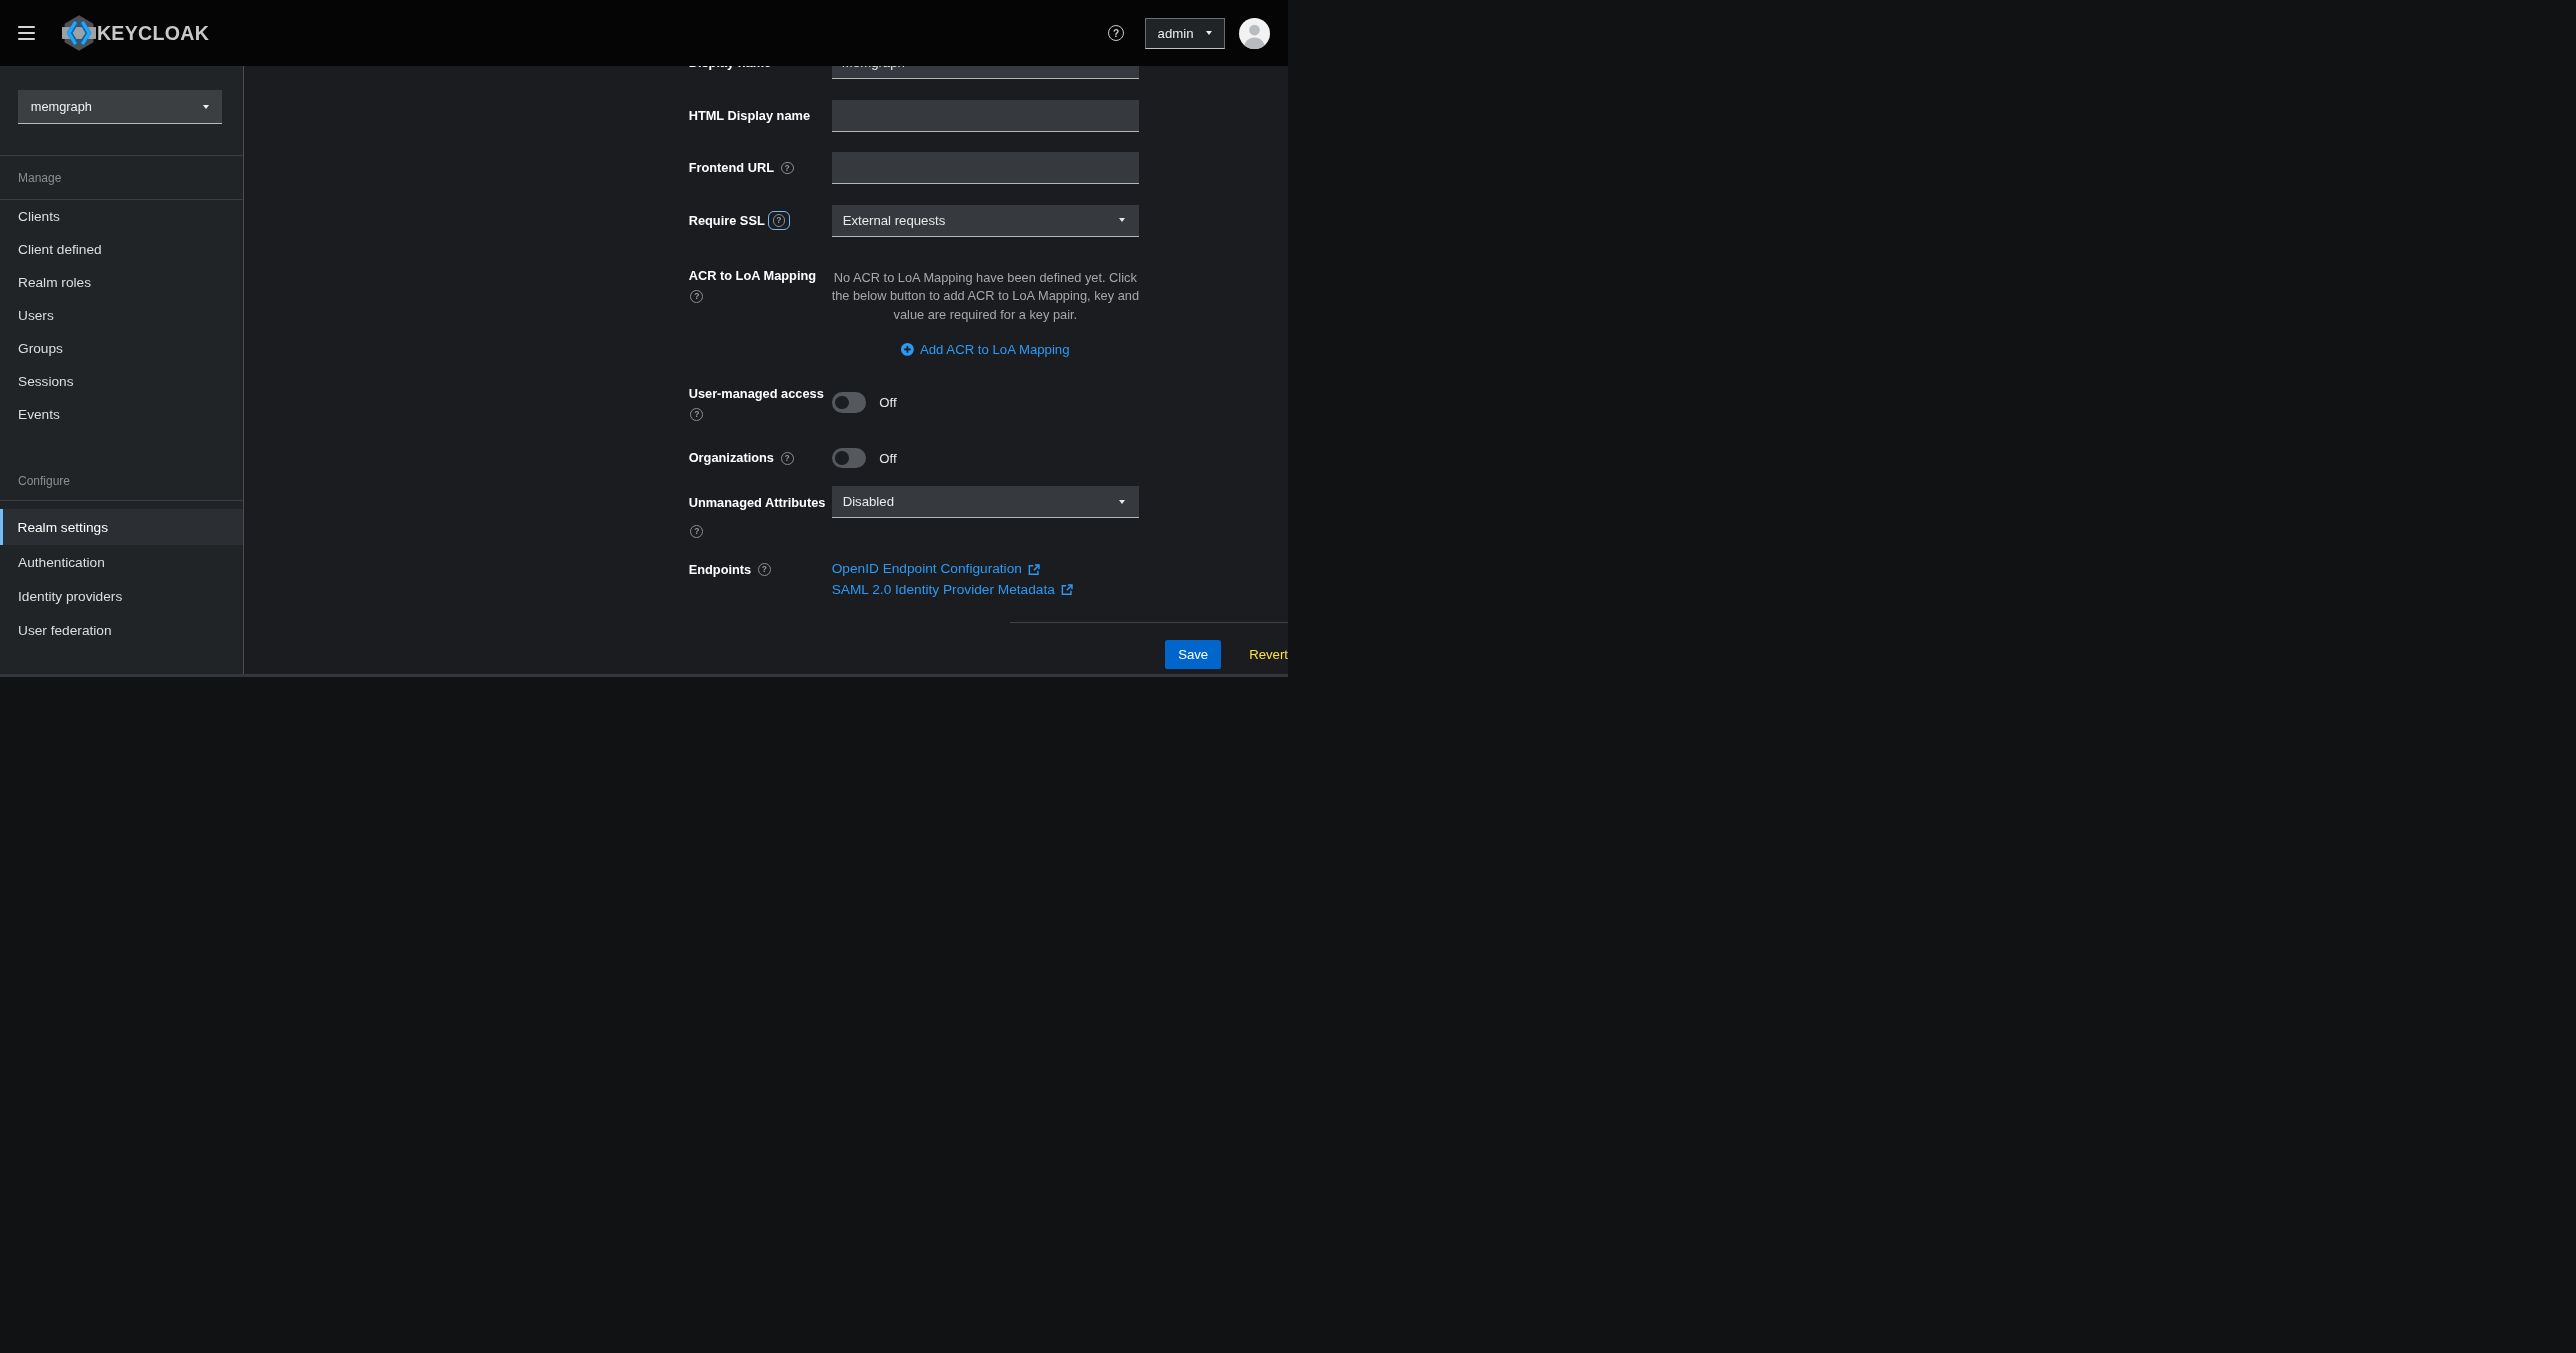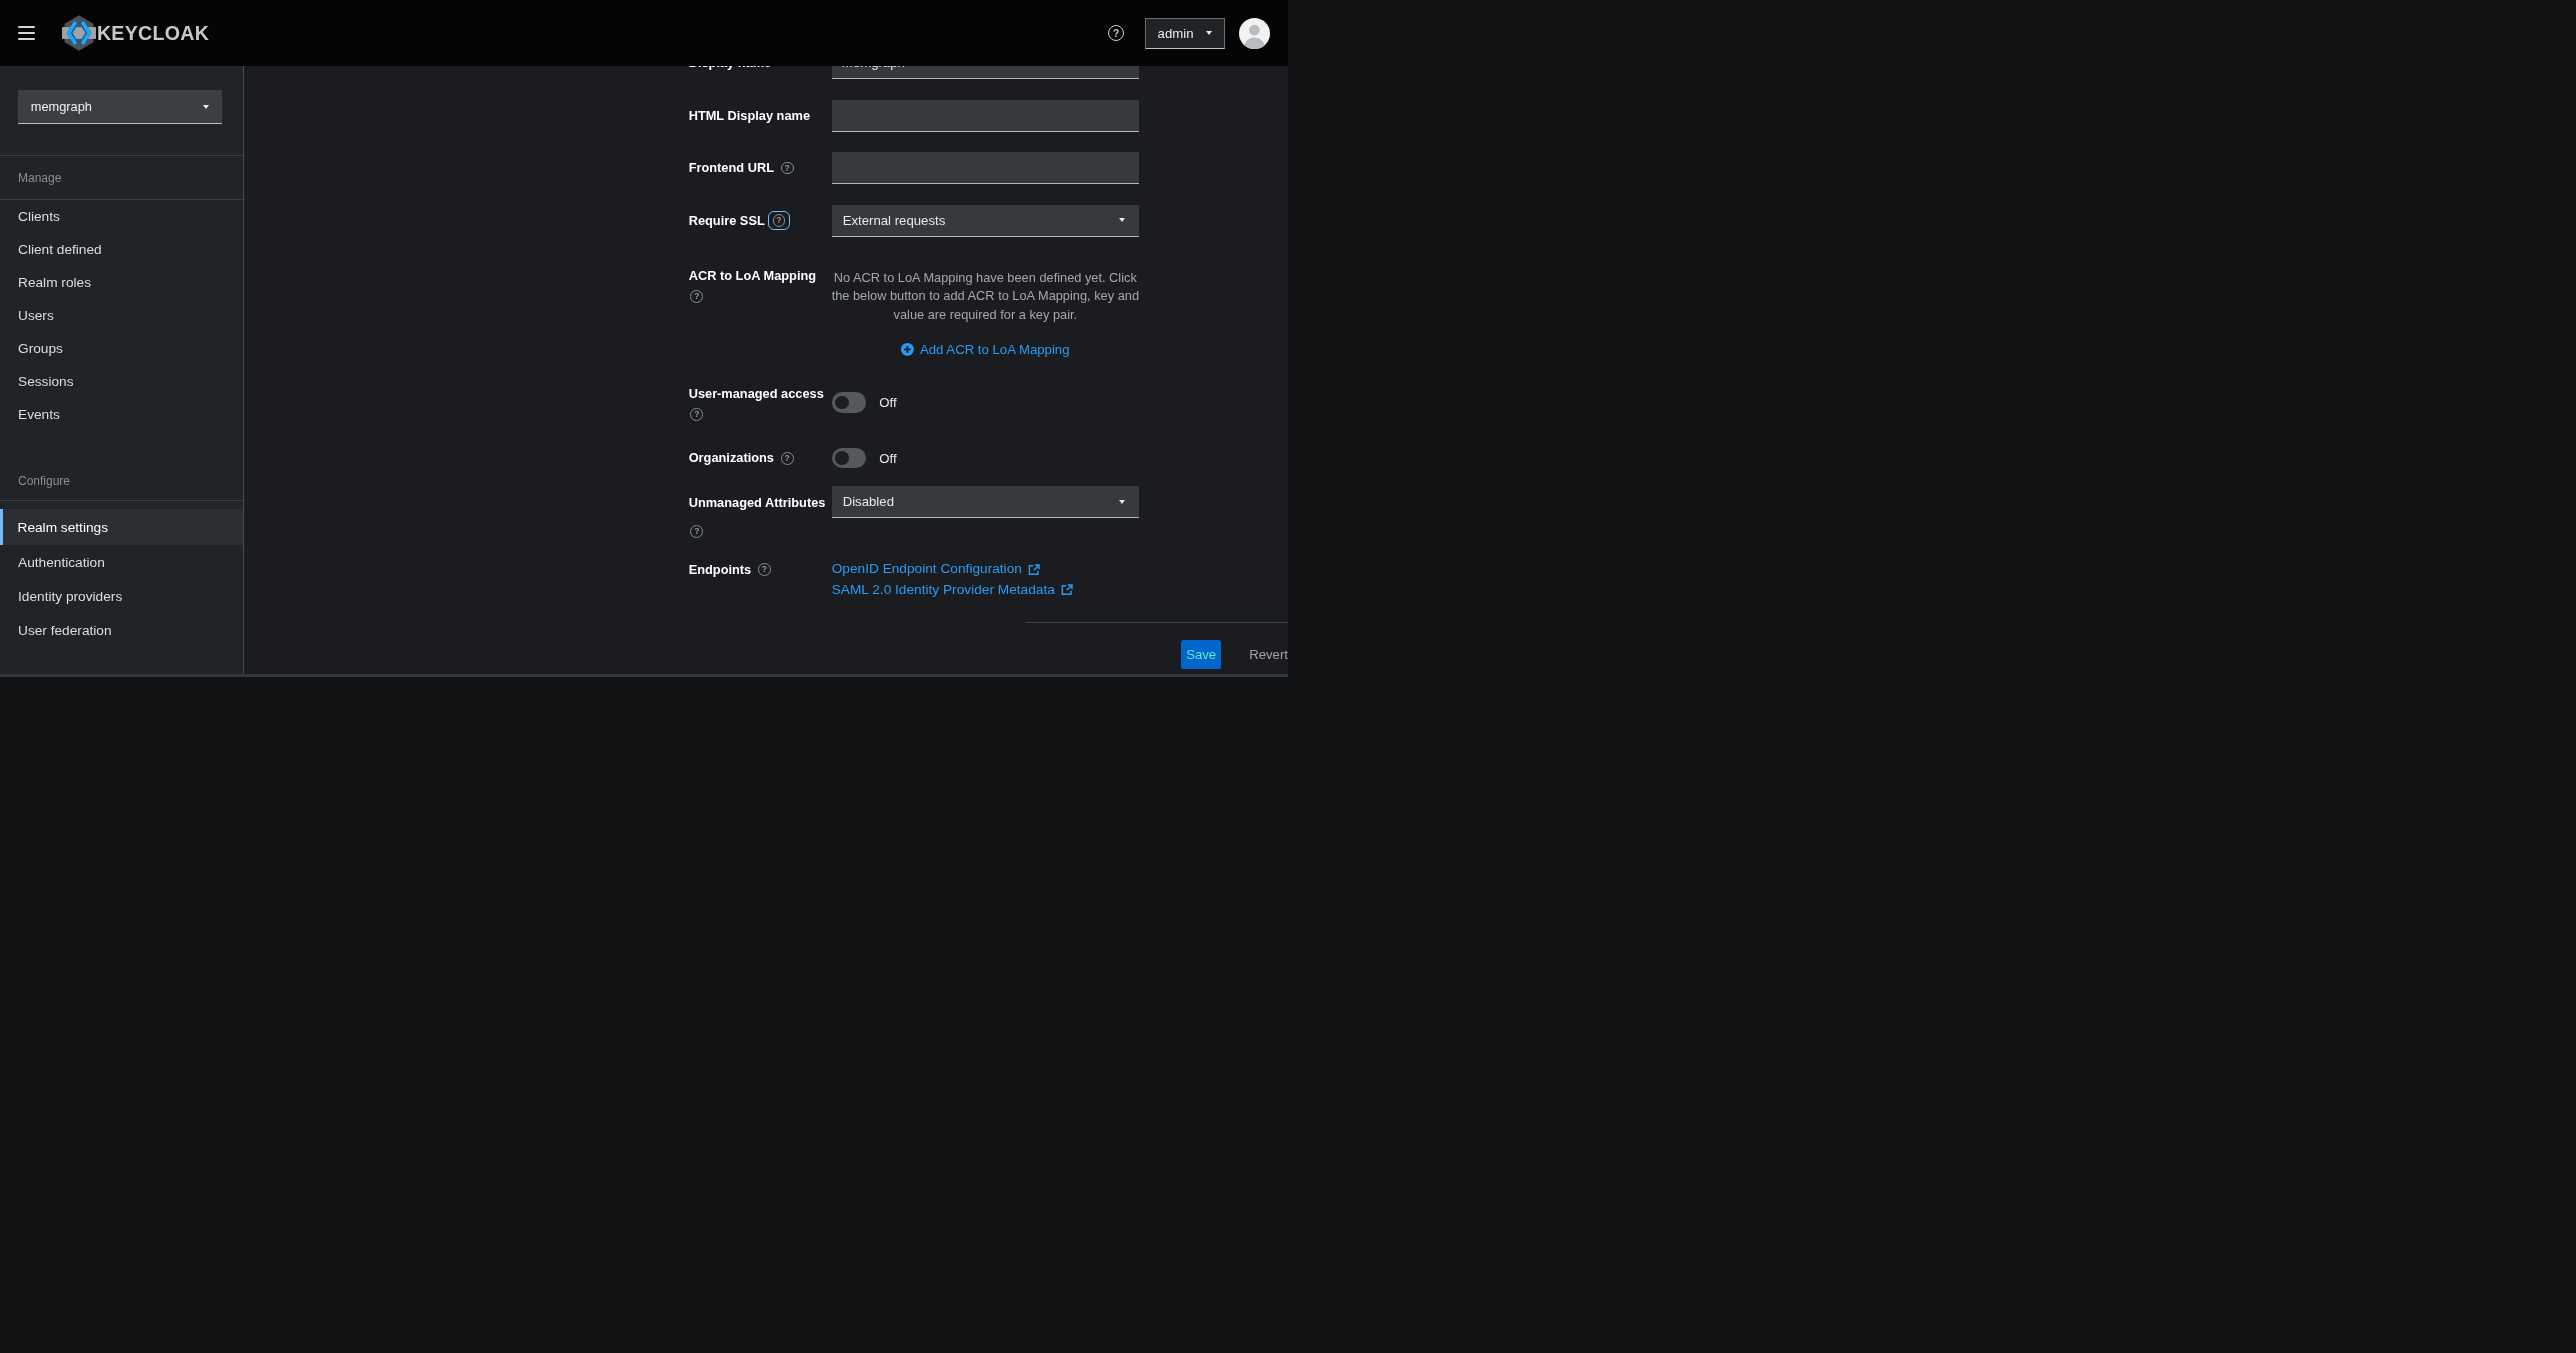--- a/index.html
+++ b/index.html
@@ -80,24 +80,24 @@
 
   .unm-row { margin-bottom:21.3px; }
   .unm-row .lbl-box { display:flex; align-items:center; height:32px; }
 
   .ep-links { padding-top:0; }
   .ep-link { display:inline-flex; align-items:center; gap:6px; color:#2b9af3; font-size:13.7px; line-height:20.5px;
              text-decoration:none; cursor:pointer; }
 
   
   .footer { height:55px; flex-shrink:0; border-top:0.9px solid #3e4146; padding:17px 0 0 155px; display:flex; align-items:flex-start; }
-  .btn-primary { width:40px; height:29px; background:#0066cc; color:#5eead4; border:none; border-radius:2.6px;
+  .btn-primary { width:56px; height:29px; background:#0066cc; color:#ffffff; border:none; border-radius:2.6px;
                  font-size:13.2px; font-family:inherit; cursor:pointer; }
   .link-btn { height:29px; margin-left:28px; display:inline-flex; align-items:center; background:none; border:none;
-              color:#a3a3a3; font-size:13.2px; font-family:inherit; cursor:pointer; }
+              color:#fde047; font-size:13.2px; font-family:inherit; cursor:pointer; }
   .bottom-edge { position:absolute; left:0; right:0; bottom:0; height:2.6px; background:#33363a; }
 </style>
 </head>
 <body>
 
 <div class="app">
 
   <div class="header">
     <div class="hamburger">
       <span></span>

